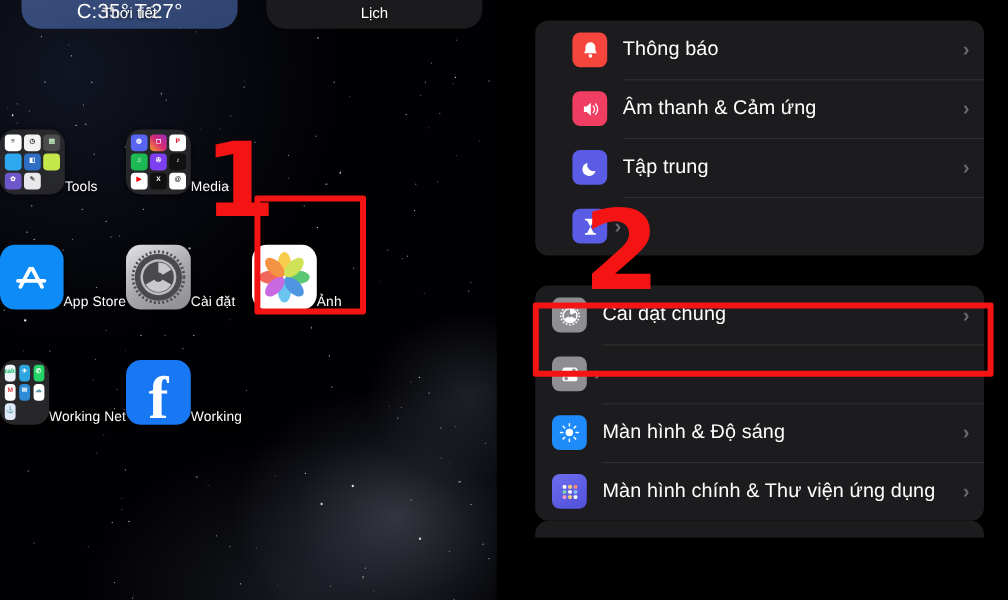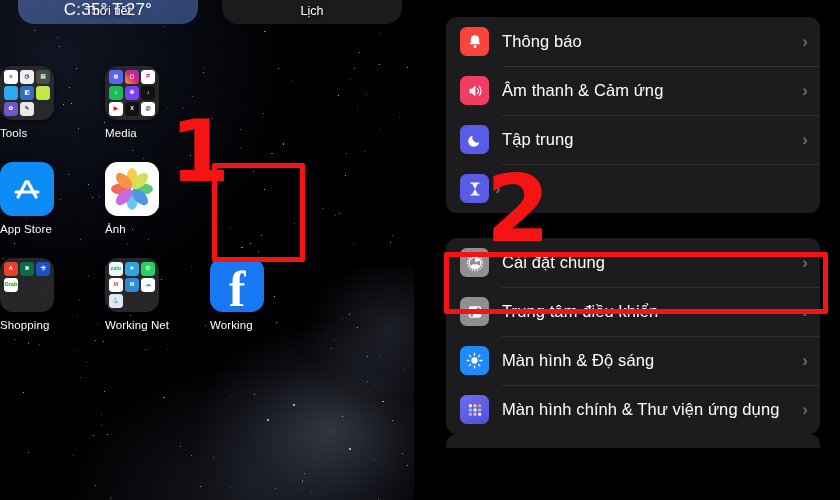--- a/index.html
+++ b/index.html
@@ -30,21 +30,21 @@
     color:#fff; display:flex; align-items:flex-end; justify-content:center;
     padding-bottom:4px; font-size:17px; letter-spacing:.2px;
   }
   #wg-cal { left:222px; top:0; width:180px; height:52px; background:#1b1b1d; }
   .wglabel { position:absolute; top:32px; width:180px; text-align:center;
              color:#fff; font-size:12.5px; text-shadow:0 1px 3px rgba(0,0,0,.85); }
 
   
   .grid { position:absolute; left:0; top:66px; width:420px; }
   .row { display:flex; height:96px; }
-  .cell { width:105px; display:flex; flex-direction:column; align-items:flex-start; }
+  .cell { width:105px; display:flex; flex-direction:row; align-items:flex-end; }
   .appicon { width:54px; height:54px; border-radius:12.5px; overflow:hidden; position:relative;
              box-shadow:0 1px 4px rgba(0,0,0,.6); }
   .caption { margin-top:7px; color:#fff; font-size:11.5px; letter-spacing:.1px;
              text-shadow:0 1px 3px rgba(0,0,0,.9); white-space:nowrap; }
 
   
   .folder { background:rgba(42,42,46,.92); display:grid; grid-template-columns:repeat(3,1fr);
             grid-template-rows:repeat(3,1fr); gap:2.5px; padding:4px; }
   .mini { border-radius:3.4px; width:100%; height:100%; position:relative; overflow:hidden;
           font-size:5.5px; color:#fff; display:flex; align-items:center; justify-content:center;
@@ -62,21 +62,21 @@
   .msgr-circ { width:46px;height:46px;border-radius:50%;
       background:radial-gradient(circle at 28% 18%,#17a0ff 0%,#9a35f3 52%,#f5276b 100%);
       display:flex;align-items:center;justify-content:center;}
   .fb { background:#1877f2; display:flex; align-items:flex-end; justify-content:center;
         color:#fff; font-size:50px; font-family:"Liberation Serif",serif; font-weight:bold;
         line-height:.92; }
 
   
   #settings { position:relative; width:420px; height:500px; background:#000; overflow:hidden; }
   .group { margin:0 20px; background:#1c1c1e; border-radius:11px; overflow:hidden; }
-  #grp1 { margin-top:17px; }
+  #grp1 { margin-top:17px;padding-left:17px; }
   #grp2 { margin-top:25px; }
   .srow { display:flex; align-items:center; min-height:49px; padding:0 12px 0 14px; position:relative; }
   .srow + .srow::before { content:""; position:absolute; left:56px; right:0; top:0; height:1px; background:#2f2f31; }
   .sicon { width:29px; height:29px; border-radius:6.5px; flex:0 0 29px;
            display:flex; align-items:center; justify-content:center; }
   .slabel { margin-left:13px; color:#fff; font-size:16.5px; letter-spacing:.1px; flex:1;
             line-height:1.28; padding:9px 0; }
   .chev { color:#6a6a6e; font-size:17px; font-weight:600; margin-left:6px; }
   .tailrow { height:14px; margin:0 20px; background:#1c1c1e; border-radius:11px 11px 0 0; }
 
@@ -319,20 +319,41 @@
                 <path d="M9 26 L17 11"></path>
                   <path d="M27 26 L19 11"></path>
                   <path d="M7 21 L29 21"></path>
               </g>
             </svg>
           </div>
           <div class="caption">App Store</div>
         </div>
 
 
+        <div class="cell">
+          <div class="appicon gear-ic">
+            <svg width="46" height="46" viewBox="0 0 48 48" aria-hidden="true">
+              <g fill="#4a4a4d">
+                <circle cx="24" cy="24" r="20.5"></circle>
+              </g>
+              <g stroke="#4a4a4d" stroke-width="2.4">
+                <circle cx="24" cy="24" r="22.2" fill="none" stroke-dasharray="1.6 2.1"></circle>
+              </g>
+              <circle cx="24" cy="24" r="15.6" fill="#bcbcc0"></circle>
+              <circle cx="24" cy="24" r="13.4" fill="#4a4a4d"></circle>
+              <g fill="#c9c9cd">
+                <path d="M24 24 L24 11.2 A12.8 12.8 0 0 1 35.1 17.6 Z"></path>
+                <path d="M24 24 L35.1 30.4 A12.8 12.8 0 0 1 12.9 30.4 Z"></path>
+                <path d="M24 24 L12.9 17.6 A12.8 12.8 0 0 1 24 11.2 Z" fill="none"></path>
+              </g>
+              <circle cx="24" cy="24" r="4.1" fill="#4a4a4d"></circle>
+            </svg>
+          </div>
+          <div class="caption">Cài đặt</div>
+        </div>
 
         <div class="cell">
           <div class="appicon photos">
             <svg width="48" height="48" viewBox="0 0 48 48" aria-hidden="true">
               <g opacity=".92">
                 <ellipse cx="24" cy="13" rx="5.6" ry="10" fill="#f7c93c"></ellipse>
                 <ellipse cx="24" cy="35" rx="5.6" ry="10" fill="#5ec2f0"></ellipse>
                 <ellipse cx="13" cy="24" rx="10" ry="5.6" fill="#f05c4e"></ellipse>
                 <ellipse cx="35" cy="24" rx="10" ry="5.6" fill="#4ec36a"></ellipse>
                 <ellipse cx="16" cy="16" rx="5.6" ry="10" transform="rotate(-45 16 16)" fill="#f58a36"></ellipse>
@@ -340,34 +361,20 @@
                 <ellipse cx="32" cy="16" rx="10" ry="5.6" transform="rotate(-45 32 16)" fill="#cde04a"></ellipse>
                 <ellipse cx="16" cy="32" rx="10" ry="5.6" transform="rotate(-45 16 32)" fill="#c35ee0"></ellipse>
               </g>
             </svg>
           </div>
           <div class="caption">Ảnh</div>
         </div>
       </div>
 
       <div class="row">
-        <div class="cell">
-          <div class="appicon folder">
-            <div class="mini" style="background:#e8402a;color:#fff">A</div>
-            <div class="mini" style="background:#0b6b4a;color:#fff">✖</div>
-            <div class="mini" style="background:#1a52c4;color:#fff">卡</div>
-            <div class="mini" style="background:#fff;color:#0a0">Grab</div>
-            <div class="mini" style="background:transparent"></div>
-            <div class="mini" style="background:transparent"></div>
-            <div class="mini" style="background:transparent"></div>
-            <div class="mini" style="background:transparent"></div>
-            <div class="mini" style="background:transparent"></div>
-          </div>
-          <div class="caption">Shopping</div>
-        </div>
 
         <div class="cell">
           <div class="appicon folder">
             <div class="mini" style="background:#eef4fb;color:#1b6">zalo</div>
             <div class="mini" style="background:#2ca5e0;color:#fff">✈</div>
             <div class="mini" style="background:#25d366;color:#fff">✆</div>
             <div class="mini" style="background:#fff;color:#d44">M</div>
             <div class="mini" style="background:#2e8bd8;color:#fff">✉</div>
             <div class="mini" style="background:#fff;color:#59a">☁</div>
             <div class="mini" style="background:#dfe9f6;color:#356">⚓</div>
@@ -454,21 +461,20 @@
 
       <div class="srow">
         <div class="sicon" style="background:#8e8e93">
           <svg width="18" height="18" viewBox="0 0 20 20" aria-hidden="true">
             <rect x="3" y="3.6" width="14" height="5.4" rx="2.7" fill="#fff"></rect>
             <circle cx="13.6" cy="6.3" r="1.7" fill="#8e8e93"></circle>
             <rect x="3" y="11" width="14" height="5.4" rx="2.7" fill="#fff"></rect>
             <circle cx="6.4" cy="13.7" r="1.7" fill="#8e8e93"></circle>
           </svg>
         </div>
-        <div class="slabel">Trung tâm điều khiển</div>
         <div class="chev">›</div>
       </div>
 
       <div class="srow">
         <div class="sicon" style="background:#1f8bfb">
           <svg width="19" height="19" viewBox="0 0 20 20" aria-hidden="true">
             <circle cx="10" cy="10" r="3.3" fill="#fff"></circle>
             <g stroke="#fff" stroke-width="1.35" stroke-linecap="round">
               <path d="M10 2.2v2M10 15.8v2M2.2 10h2M15.8 10h2M4.5 4.5l1.4 1.4M14.1 14.1l1.4 1.4M15.5 4.5l-1.4 1.4M5.9 14.1l-1.4 1.4"></path>
             </g>

